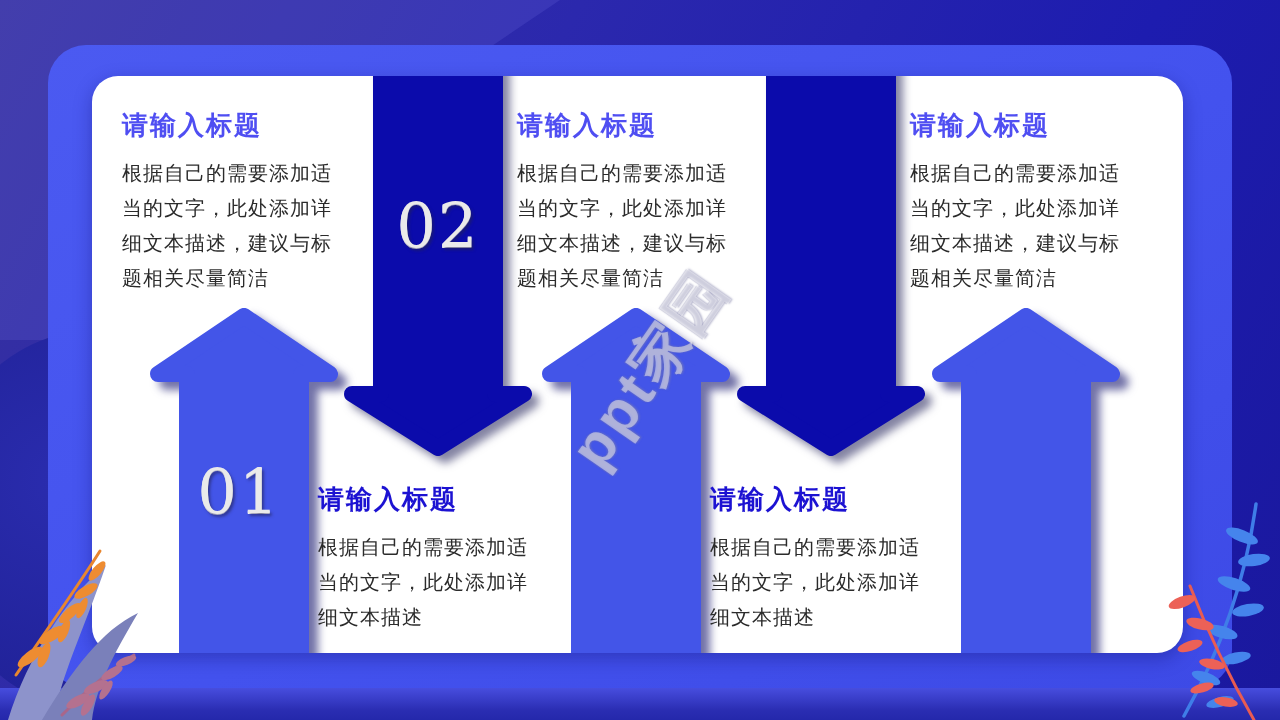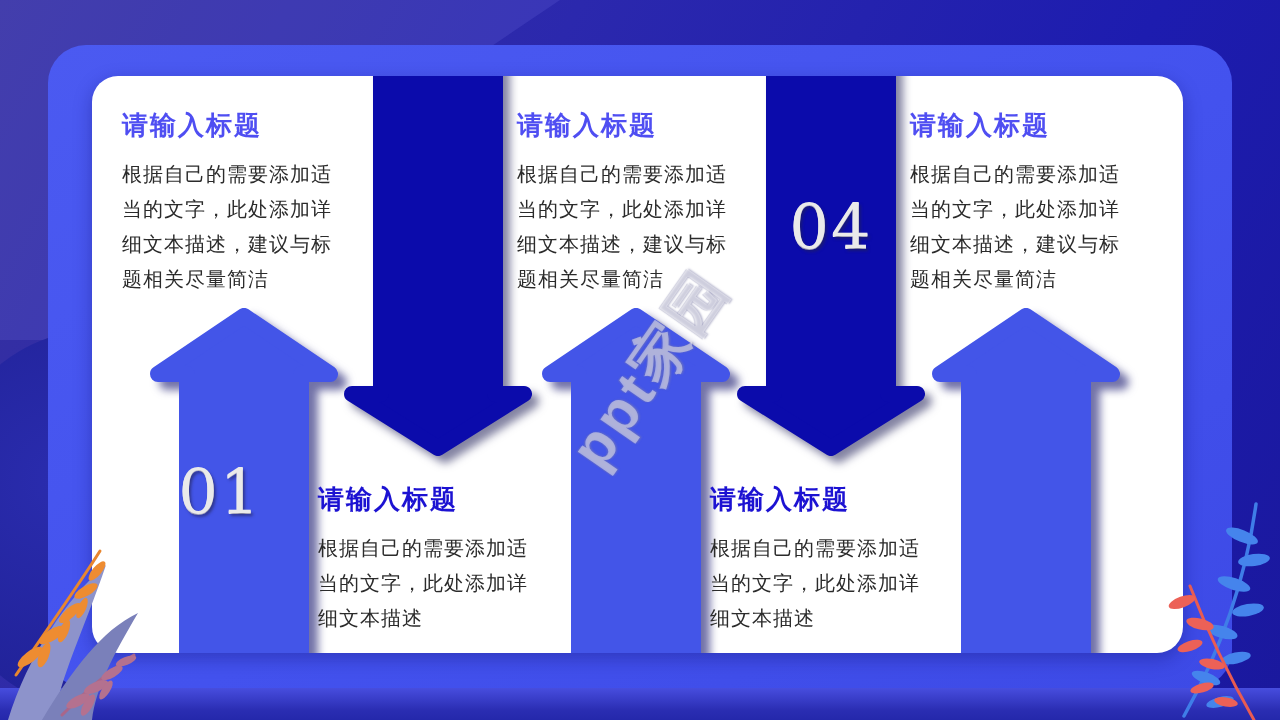--- a/index.html
+++ b/index.html
@@ -43,41 +43,41 @@
     fill:#0b0bab;stroke:#0b0bab;stroke-width:16;stroke-linejoin:round;
     filter:drop-shadow(7px 7px 4px rgba(8,8,70,0.5));
   }
   
   .step-number{
     position:absolute;width:140px;height:78px;line-height:78px;text-align:center;
     font-family:"DejaVu Serif","Liberation Serif",serif;
     font-size:62px;color:#eaeaea;letter-spacing:2px;
     text-shadow:2px 3px 3px rgba(35,35,85,0.6), 0 1px 0 #ffffff;
   }
-  #num-01{left:150px;top:453px;}
+  #num-01{left:169px;top:453px;}
   #num-02{left:368px;top:187px;}
   #num-03{left:566px;top:455px;}
   #num-04{left:761px;top:188px;}
   #num-05{left:955px;top:452px;}
   
   .text-block{position:absolute;width:240px;text-align:left;}
   .tb-top{top:108px;}
   .tb-bottom{top:482px;}
   #block-01{left:122px;}
   #block-03{left:517px;}
   #block-05{left:910px;}
   #block-02{left:318px;}
   #block-04{left:710px;}
   .step-title{
     font-size:26px;font-weight:700;letter-spacing:2px;line-height:34px;margin-bottom:15px;
   }
   .tb-top .step-title{color:#4f4ef2;}
   .tb-bottom .step-title{color:#1c12d2;}
   .body-line{
-    font-family:Liberation Sans, sans-serif;
+    font-family:Liberation Mono, monospace;
     font-size:20px;line-height:35px;color:#2b2b2b;letter-spacing:1px;white-space:nowrap;
   }
   
   .watermark{
     position:absolute;left:450px;top:330px;width:400px;text-align:center;
     transform:rotate(-55deg);
     font-size:58px;font-weight:700;letter-spacing:4px;
     color:rgba(255,255,255,0.45);
     text-shadow:1px 1px 2px rgba(130,130,170,0.55), -1px -1px 1px rgba(130,130,170,0.35);
     pointer-events:none;
@@ -102,21 +102,21 @@
     <svg width="1091" height="577" viewBox="0 0 1091 577">
       <path class="arrow-up" d="M 95 600 V 298 H 66 L 152 240 L 238 298 H 209 V 600 Z"></path>
       <path class="arrow-down" d="M 289 -10 V 318 H 260 L 346 372 L 432 318 H 403 V -10 Z"></path>
       <path class="arrow-up" d="M 487 600 V 298 H 458 L 544 240 L 630 298 H 601 V 600 Z"></path>
       <path class="arrow-down" d="M 682 -10 V 318 H 653 L 739 372 L 825 318 H 796 V -10 Z"></path>
       <path class="arrow-up" d="M 877 600 V 298 H 848 L 934 240 L 1020 298 H 991 V 600 Z"></path>
     </svg>
   </div>
 
   <div class="step-number" id="num-01">01</div>
-  <div class="step-number" id="num-04">04</div>
+  <div class="step-number" id="num-02">02</div>
 
   <div class="text-block tb-top" id="block-01">
     <div class="step-title">请输入标题</div>
     <div class="body-line">根据自己的需要添加适</div>
     <div class="body-line">当的文字，此处添加详</div>
     <div class="body-line">细文本描述，建议与标</div>
     <div class="body-line">题相关尽量简洁</div>
   </div>
 
   <div class="text-block tb-top" id="block-03">

